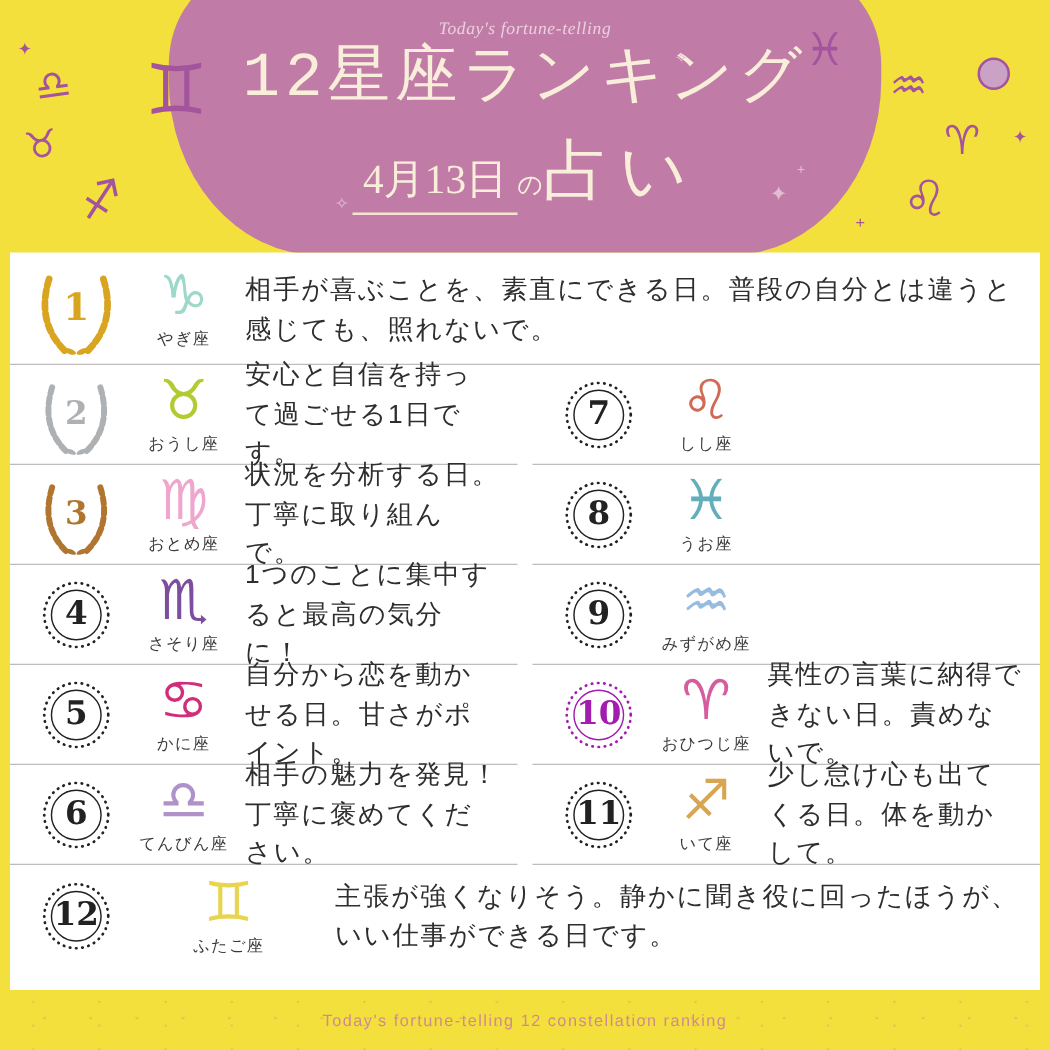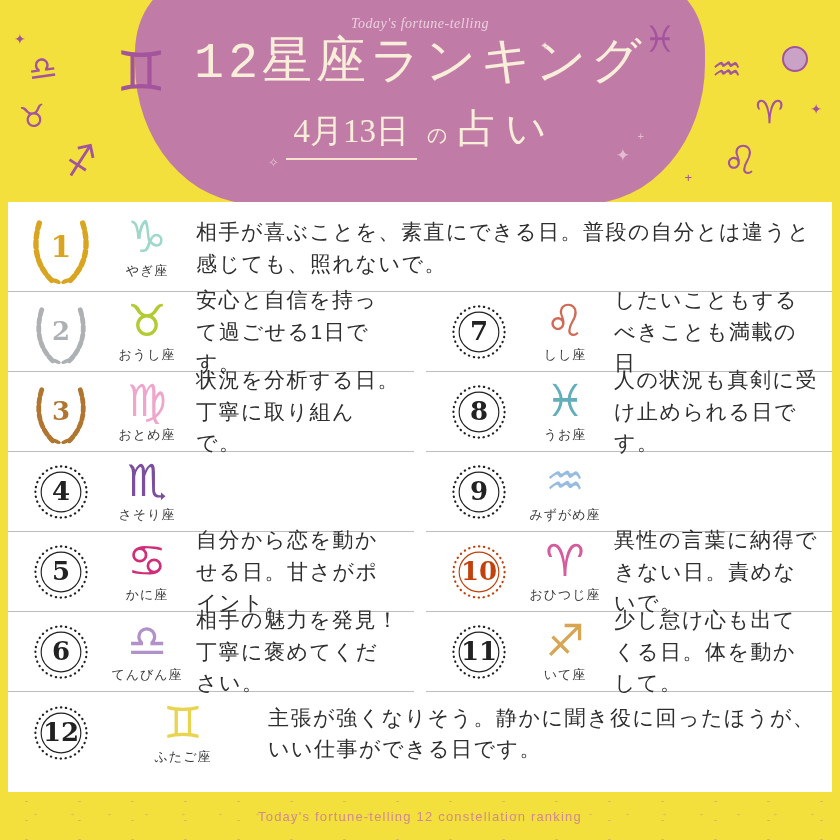--- a/index.html
+++ b/index.html
@@ -19,27 +19,27 @@
   }
   .script-label{
     margin-top:34px;
     font-family:"Liberation Serif","DejaVu Serif",serif;font-style:italic;
     font-size:14px;letter-spacing:.5px;color:#eccfdf;
   }
   h1.main-title{
     margin:4px 0 0;font-family:Liberation Mono, monospace;
     font-weight:400;font-size:50px;line-height:1.12;letter-spacing:4px;color:#f9eeda;
   }
-  .date-line{margin-top:9px;display:flex;align-items:baseline;justify-content:center;gap:10px;}
+  .date-line{margin-top:9px;display:flex;align-items:baseline;justify-content:center;}
   .date-text{
     font-family:"Liberation Serif","DejaVu Serif",serif;font-size:33px;
     border-bottom:2px solid #f4e3ce;padding:0 8px 4px;
   }
   .particle-text{font-size:20px;font-family:"Liberation Serif",serif;}
-  .subtitle-text{font-family:Liberation Sans, sans-serif;font-size:40px;letter-spacing:8px;}
+  .subtitle-text{font-family:Liberation Sans, sans-serif;font-size:53px;letter-spacing:8px;}
   .deco{position:absolute;inset:0;pointer-events:none;}
   .deco span{position:absolute;color:#a3549c;line-height:1;}
   .il-gemini{left:116px;top:44px;font-size:56px;z-index:3;}
   .il-libra{left:28px;top:52px;font-size:32px;transform:rotate(-8deg);}
   .il-taurus{left:20px;top:102px;font-size:30px;transform:rotate(-10deg);}
   .il-sagittarius{left:64px;top:142px;font-size:38px;transform:rotate(-12deg);}
   .il-pisces{right:164px;top:22px;font-size:36px;z-index:3;}
   .il-aquarius{right:98px;top:52px;font-size:34px;}
   .il-aries{right:56px;top:96px;font-size:32px;}
   .il-leo{right:82px;top:140px;font-size:40px;}
@@ -205,20 +205,21 @@
               <svg viewBox="0 0 100 100">
                   <use href="#ring"></use>
                 </svg>
               <span class="rank-num">4</span>
             </div>
           </div>
           <div class="sign-cell">
             <div class="sign-symbol" style="color: rgb(123, 79, 157);">♏</div>
             <div class="sign-label">さそり座</div>
           </div>
+          <p class="fortune">1つのことに集中すると最高の気分に！</p>
         </div>
 
         <div class="row">
           <div class="badge-cell">
             <div class="badge" style="color: rgb(34, 34, 34);">
               <svg viewBox="0 0 100 100">
                   <use href="#ring"></use>
                 </svg>
               <span class="rank-num">5</span>
             </div>
@@ -255,57 +256,55 @@
               <svg viewBox="0 0 100 100">
                   <use href="#ring"></use>
                 </svg>
               <span class="rank-num">7</span>
             </div>
           </div>
           <div class="sign-cell">
             <div class="sign-symbol" style="color: rgb(208, 106, 84);">♌</div>
             <div class="sign-label">しし座</div>
           </div>
-          <p class="fortune">したいこともするべきことも満載の日</p>
         </div>
 
         <div class="row">
           <div class="badge-cell">
             <div class="badge" style="color: rgb(34, 34, 34);">
               <svg viewBox="0 0 100 100">
                   <use href="#ring"></use>
                 </svg>
               <span class="rank-num">8</span>
             </div>
           </div>
           <div class="sign-cell">
             <div class="sign-symbol" style="color: rgb(98, 174, 186);">♓</div>
             <div class="sign-label">うお座</div>
           </div>
-          <p class="fortune">人の状況も真剣に受け止められる日です。</p>
         </div>
 
         <div class="row">
           <div class="badge-cell">
             <div class="badge" style="color: rgb(34, 34, 34);">
               <svg viewBox="0 0 100 100">
                   <use href="#ring"></use>
                 </svg>
               <span class="rank-num">9</span>
             </div>
           </div>
           <div class="sign-cell">
             <div class="sign-symbol" style="color: rgb(151, 188, 223);">♒</div>
             <div class="sign-label">みずがめ座</div>
           </div>
         </div>
 
         <div class="row">
           <div class="badge-cell">
-            <div class="badge" style="color: #c2410c;">
+            <div class="badge" style="color: #a21caf;">
               <svg viewBox="0 0 100 100">
                   <use href="#ring"></use>
                 </svg>
               <span class="rank-num">10</span>
             </div>
           </div>
           <div class="sign-cell">
             <div class="sign-symbol" style="color: rgb(213, 92, 157);">♈</div>
             <div class="sign-label">おひつじ座</div>
           </div>

